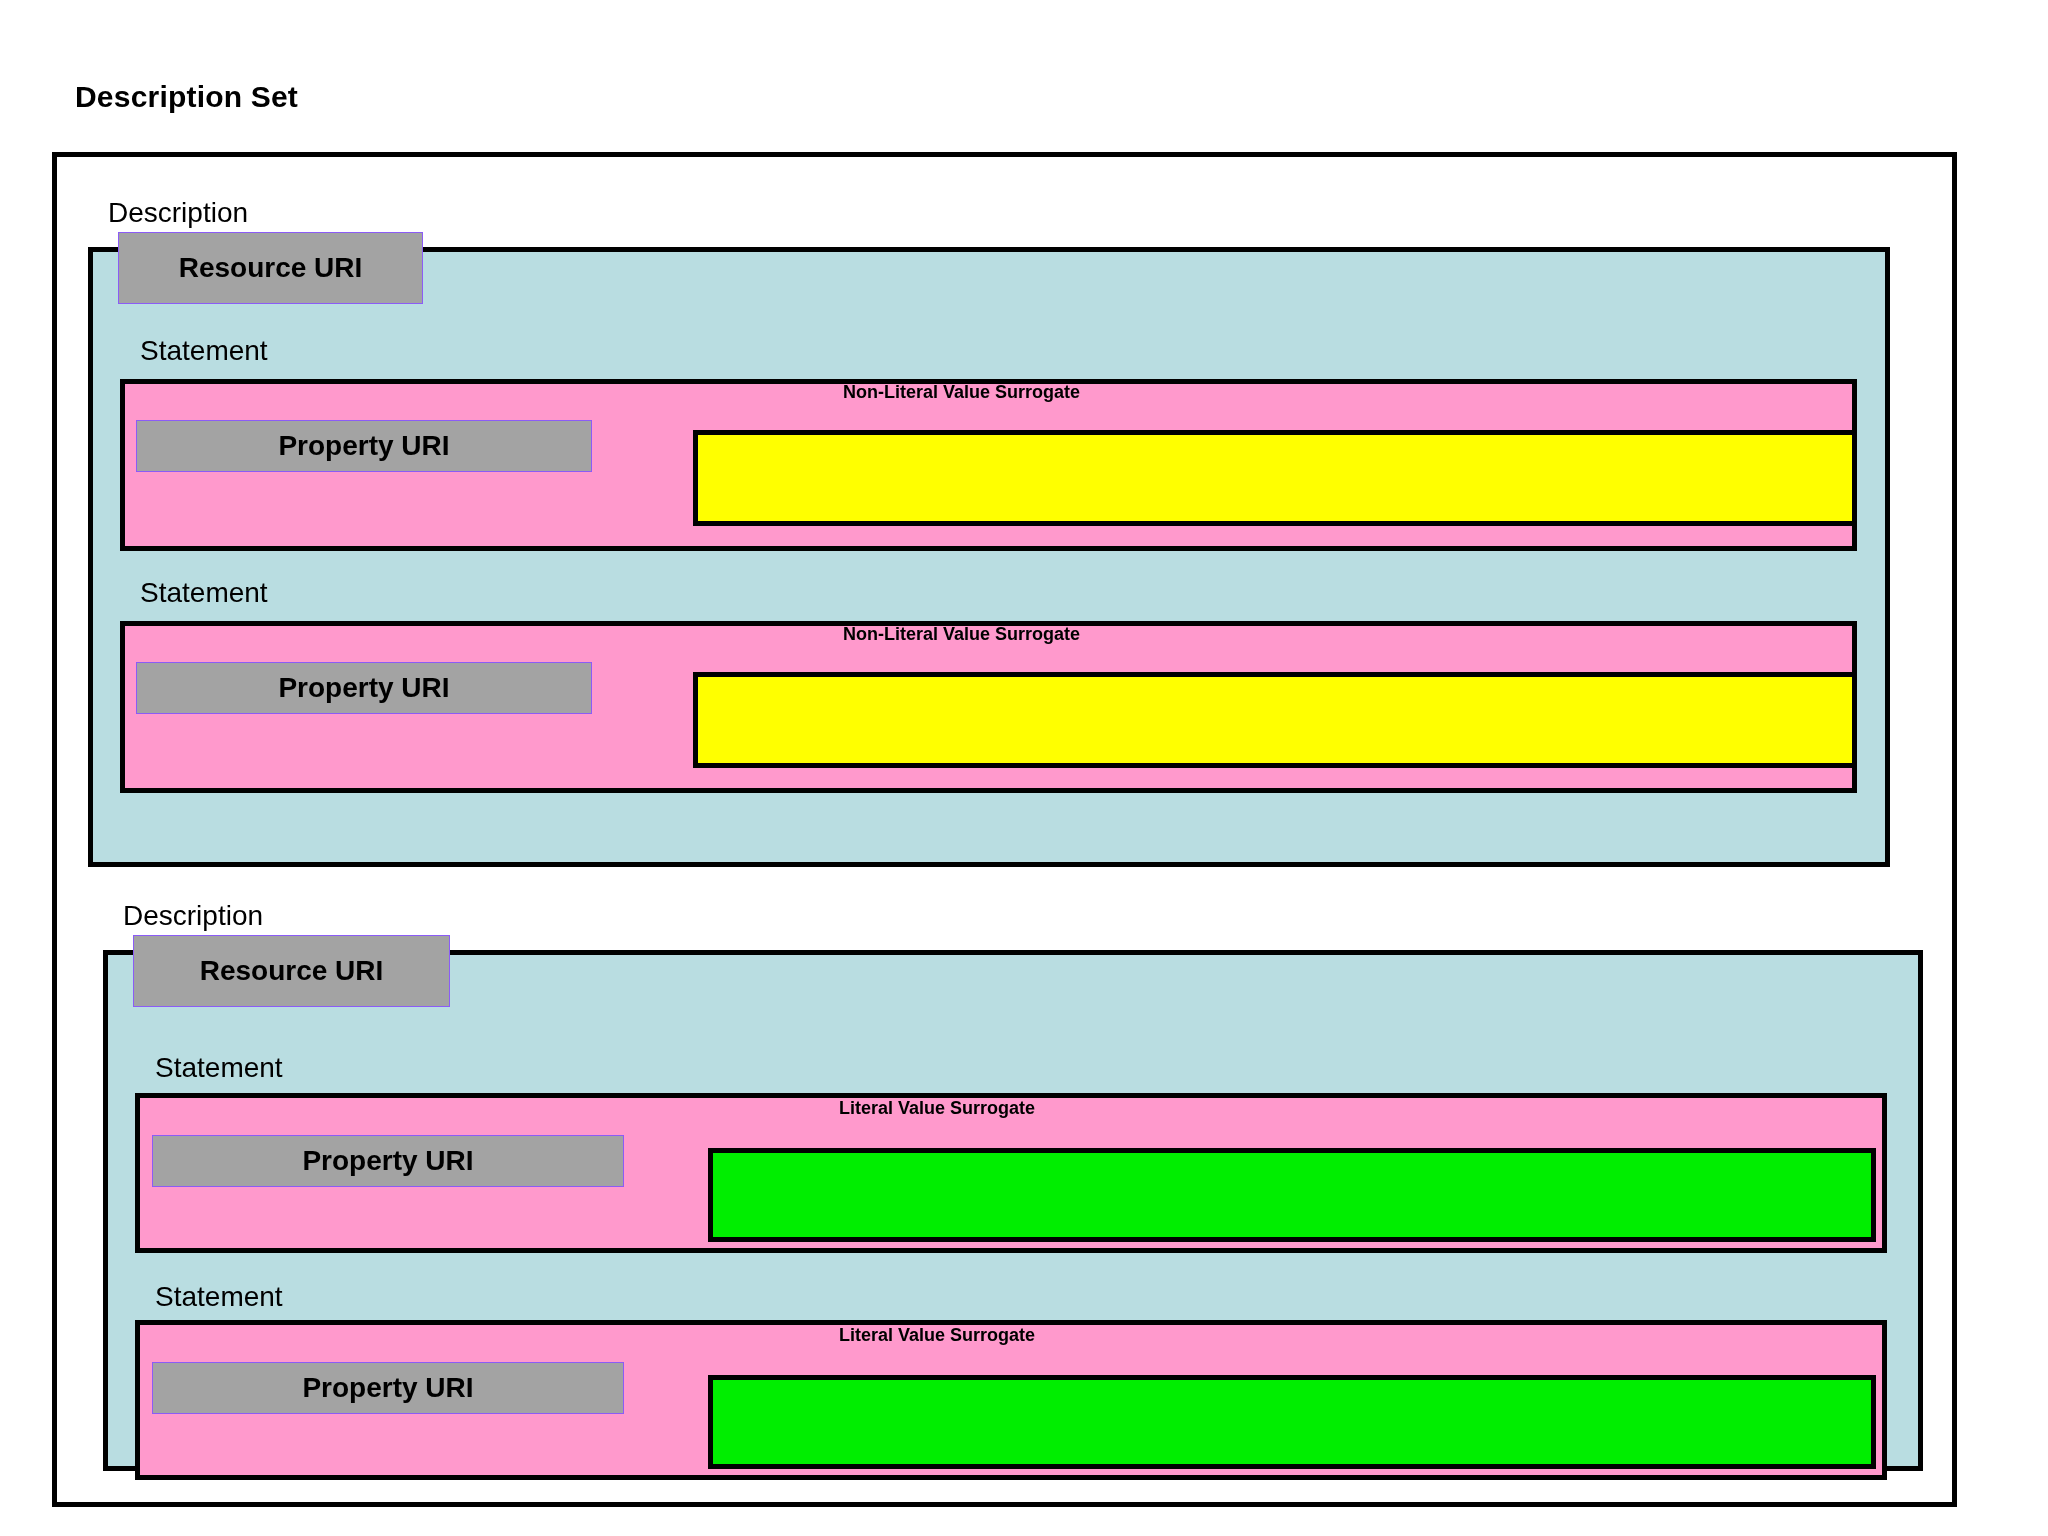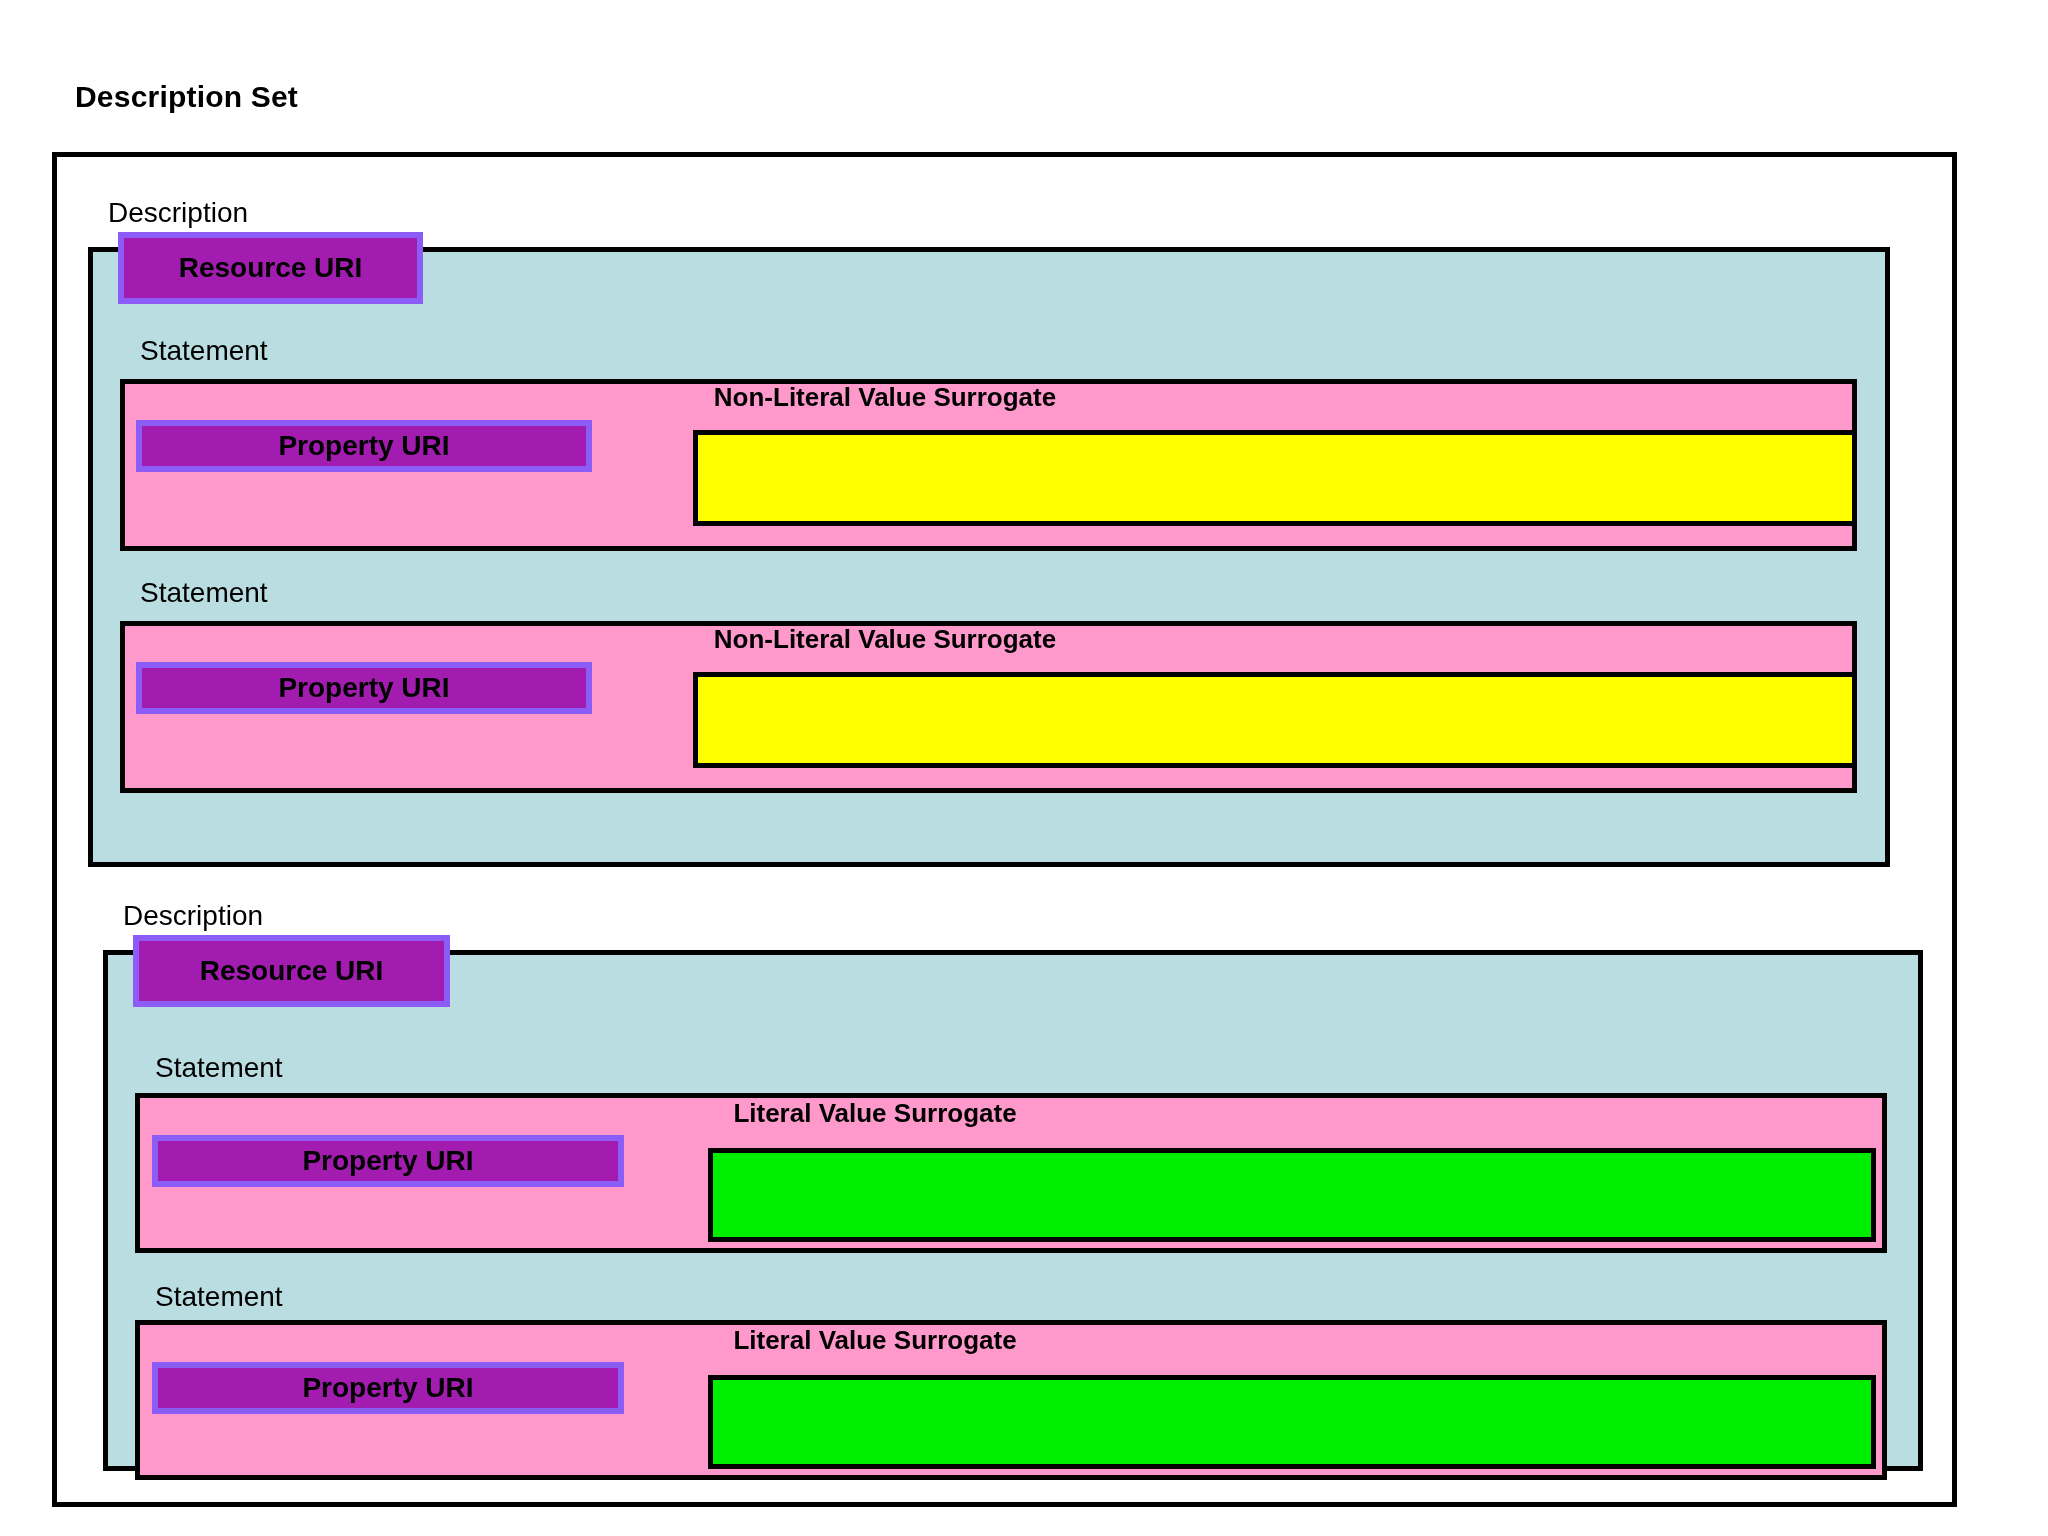--- a/index.html
+++ b/index.html
@@ -37,25 +37,25 @@
   
   .container-label {
     font-size: 28px;
     font-weight: normal;
     color: #000000;
     white-space: nowrap;
   }
 
   
   .surrogate-label {
-    font-size: 26px;
+    font-size: 18px;
     font-weight: bold;
     color: #000000;
     white-space: nowrap;
-    text-align: center;
+    text-align: right;
   }
 
   
   .description-set-frame {
     border: 5px solid #000000;
     background: #ffffff;
   }
 
   
   .description-box {
@@ -64,22 +64,22 @@
   }
 
   
   .statement-box {
     border: 5px solid #000000;
     background: #ff99cc;
   }
 
   
   .uri-chip {
-    border: 6px solid #8b5cf6;
-    background: #a21caf;
+    border: 1px solid #8b5cf6;
+    background: #a3a3a3;
     display: flex;
     align-items: center;
     justify-content: center;
   }
   .uri-chip-label {
     font-size: 28px;
     font-weight: bold;
     color: #000000;
     white-space: nowrap;
   }

